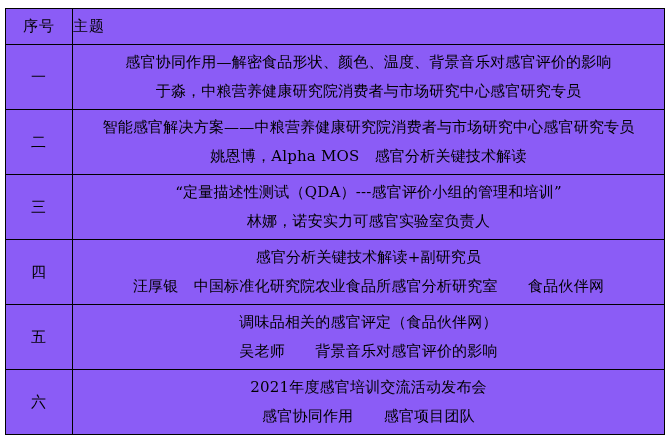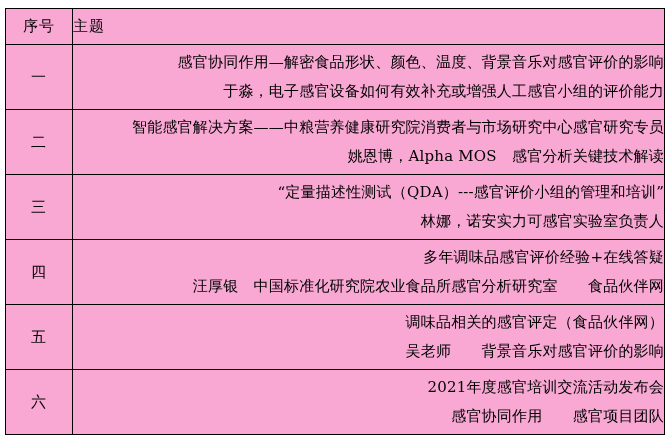--- a/index.html
+++ b/index.html
@@ -28,42 +28,42 @@
     width: 660px;
     border-collapse: collapse;
     table-layout: fixed;
   }
   table.schedule th,
   table.schedule td {
     border: 1px solid #000000;
     font-size: 15px;
     font-weight: normal;
     padding: 0;
-    background: #f9a8d4;
+    background: #8b5cf6;
   }
   th.col-num, td.col-num {
     width: 66px;
     text-align: center;
     vertical-align: middle;
     letter-spacing: 1px;
   }
   thead th {
     height: 35px;
     text-align: left;
     vertical-align: middle;
     letter-spacing: 1px;
   }
   tbody td {
     height: 64px;
     vertical-align: middle;
   }
   td.topic-cell {
     padding-left: 12px;
     padding-right: 6px;
-    text-align: right;
+    text-align: center;
     margin-left: 40px;
   }
   .cell-line {
     line-height: 29px;
     white-space: pre-wrap;
     letter-spacing: 0.2px;
   }
 </style>
 </head>
 <body>
@@ -74,41 +74,41 @@
       <tr>
         <th class="col-num">序号</th>
         <th>主题</th>
       </tr>
     </thead>
     <tbody>
       <tr>
         <td class="col-num">一</td>
         <td class="topic-cell">
           <div class="cell-line">感官协同作用—解密食品形状、颜色、温度、背景音乐对感官评价的影响</div>
-          <div class="cell-line">于淼，电子感官设备如何有效补充或增强人工感官小组的评价能力</div>
+          <div class="cell-line">于淼，中粮营养健康研究院消费者与市场研究中心感官研究专员</div>
         </td>
       </tr>
       <tr>
         <td class="col-num">二</td>
         <td class="topic-cell">
           <div class="cell-line">智能感官解决方案——中粮营养健康研究院消费者与市场研究中心感官研究专员</div>
           <div class="cell-line">姚恩博，Alpha MOS　感官分析关键技术解读</div>
         </td>
       </tr>
       <tr>
         <td class="col-num">三</td>
         <td class="topic-cell">
           <div class="cell-line">“定量描述性测试（QDA）---感官评价小组的管理和培训”</div>
           <div class="cell-line">林娜，诺安实力可感官实验室负责人</div>
         </td>
       </tr>
       <tr>
         <td class="col-num">四</td>
         <td class="topic-cell">
-          <div class="cell-line">多年调味品感官评价经验+在线答疑</div>
+          <div class="cell-line">感官分析关键技术解读+副研究员</div>
           <div class="cell-line">汪厚银　中国标准化研究院农业食品所感官分析研究室　　食品伙伴网</div>
         </td>
       </tr>
       <tr>
         <td class="col-num">五</td>
         <td class="topic-cell">
           <div class="cell-line">调味品相关的感官评定（食品伙伴网）</div>
           <div class="cell-line">吴老师　　背景音乐对感官评价的影响</div>
         </td>
       </tr>

